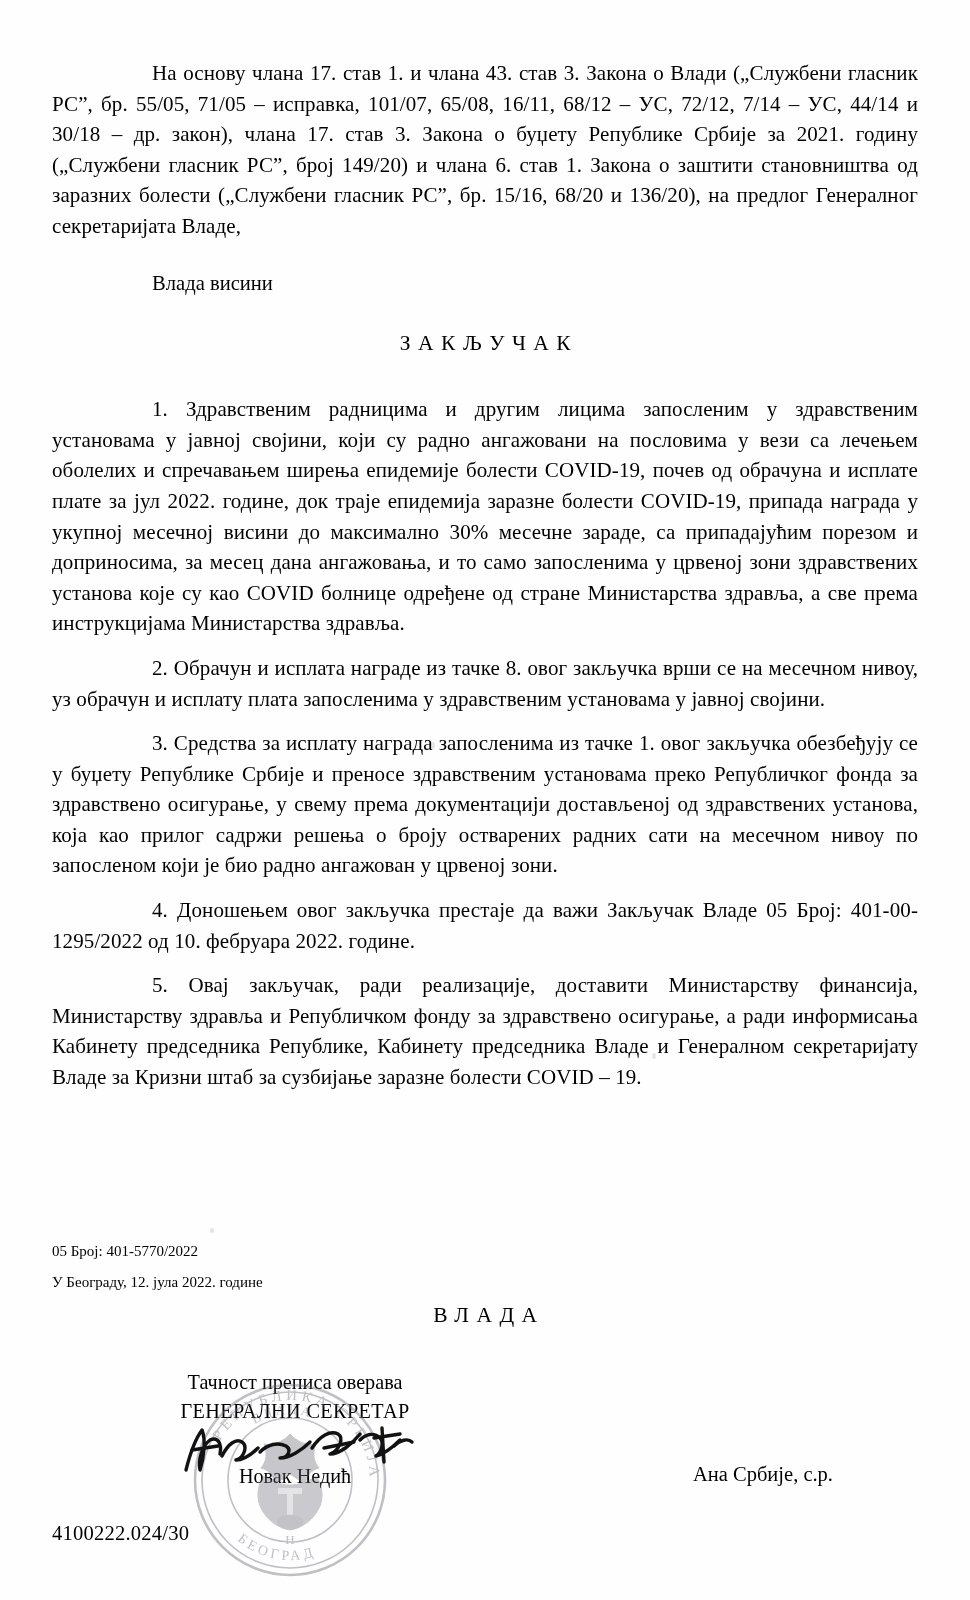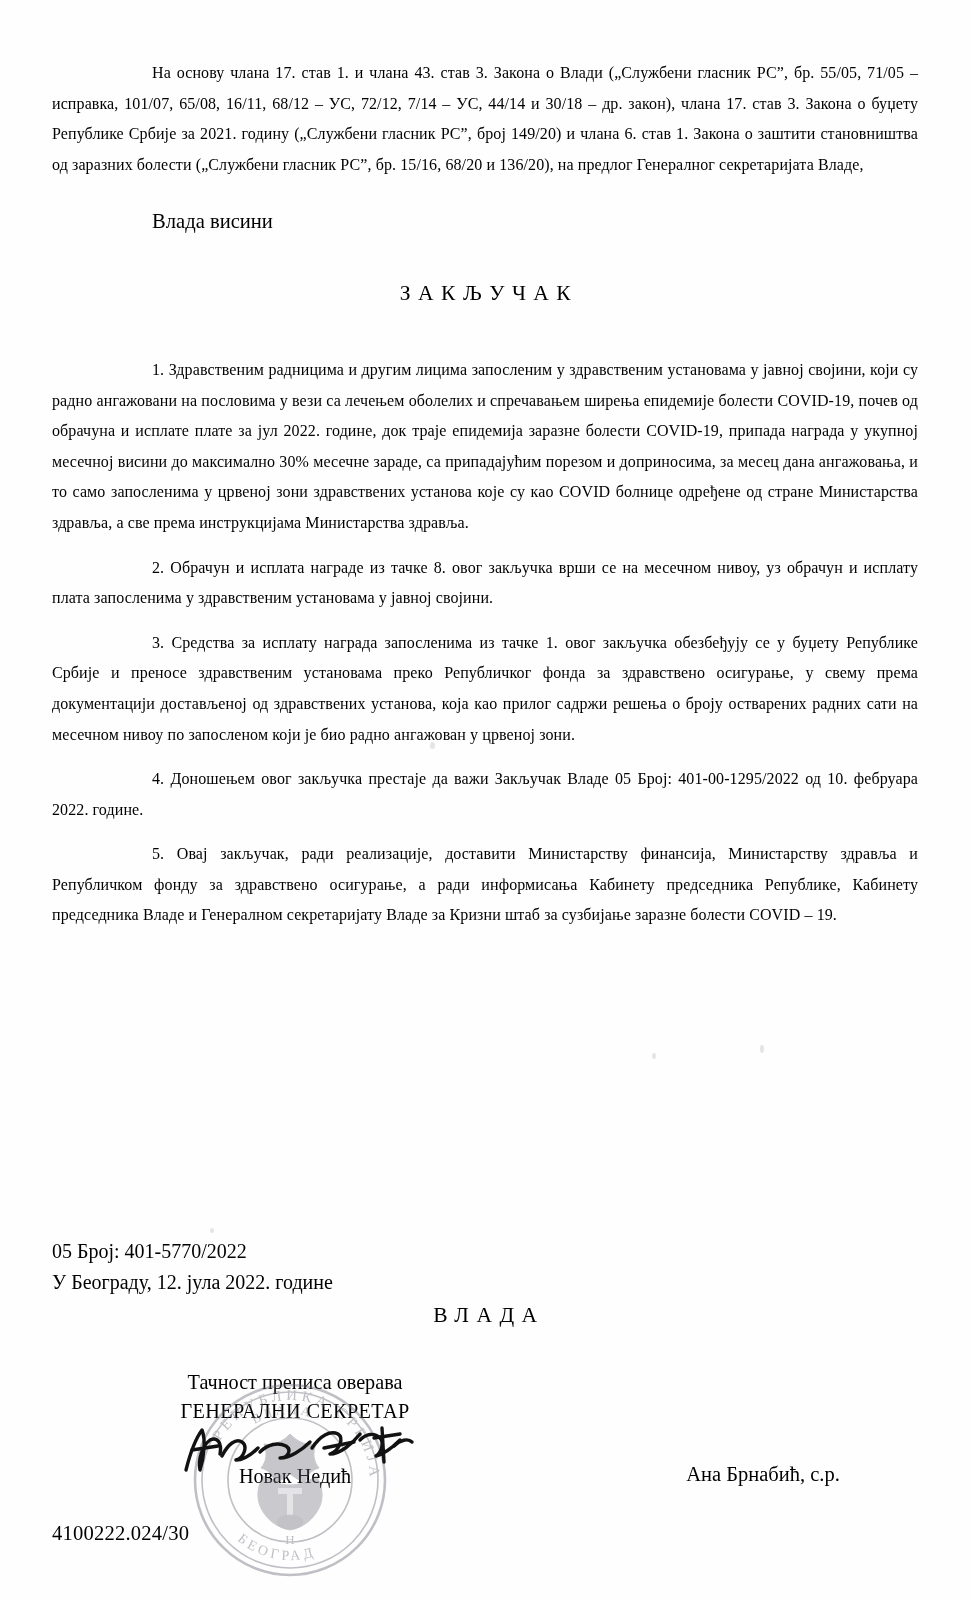--- a/index.html
+++ b/index.html
@@ -23,46 +23,46 @@
   .doc-body {
     position: absolute;
     left: 52px;
     top: 58px;
     width: 866px;
   }
   p.para {
     margin: 0 0 0 0;
     text-align: justify;
     text-justify: inter-word;
-    font-size: 16px;
+    font-size: 21px;
     line-height: 30.6px;
     text-indent: 0;
     letter-spacing: 0.1px;
   }
   p.para.indent {
     text-indent: 100px;
   }
   .gap-sm { height: 14px; }
   .gap-md { height: 26px; }
   .gap-lg { height: 32px; }
 
   .line-plain {
-    font-size: 20px;
+    font-size: 15px;
     line-height: 30.6px;
     margin: 0;
     text-align: left;
   }
   .vlada-donosi {
     margin: 0;
     padding-left: 100px;
     font-size: 20.6px;
     line-height: 30.6px;
   }
   .zakljucak-title {
-    margin: 15px;
+    margin: 4px;
     text-align: center;
     font-size: 21.5px;
     line-height: 30px;
     letter-spacing: 7.5px;
     padding-left: 8px;
   }
   .vlada-title {
     margin: 0;
     text-align: center;
     font-size: 21.5px;
@@ -210,21 +210,21 @@
 
     <div class="sign-left">
       <span class="lbl1">Тачност преписа оверава</span>
       <span class="lbl2">ГЕНЕРАЛНИ СЕКРЕТАР</span>
       <span class="name">Новак Недић</span>
     </div>
 
     <div class="ref-code">4100222.024/30</div>
 
     <div class="sign-right">
-      <span class="name">Ана Брнабић, с.р.</span>
+      <span class="name">Ана Србије, с.р.</span>
     </div>
 
   </div>
 
   <div class="stamp">
     <svg width="216" height="216" viewBox="0 0 216 216" xmlns="http://www.w3.org/2000/svg">
       <defs>
         <path id="rimTop" d="M 108,108 m -80,0 a 80,80 0 1,1 160,0" fill="none"></path>
         <path id="rimBot" d="M 108,188 m -80,-80 a 80,80 0 1,0 160,0" fill="none"></path>
         <path id="rimTop2" d="M 108,108 m -66,0 a 66,66 0 1,1 132,0" fill="none"></path>

